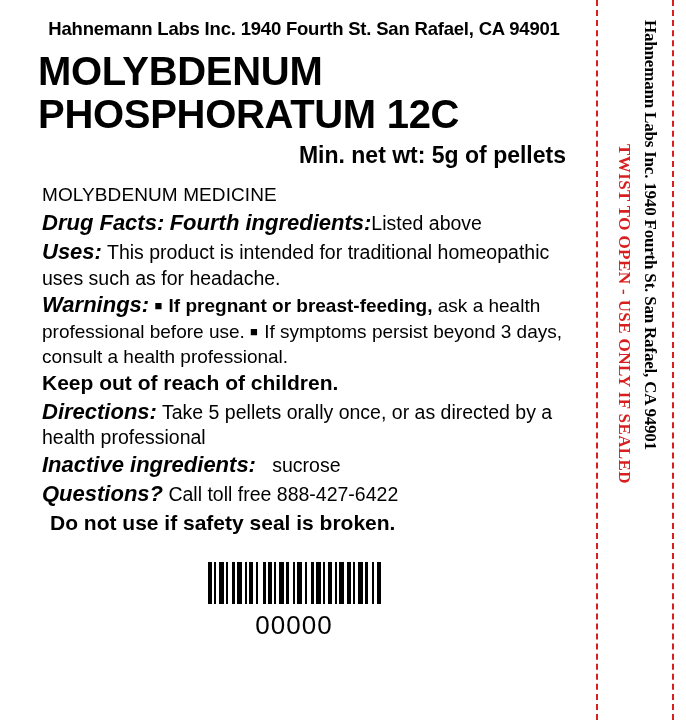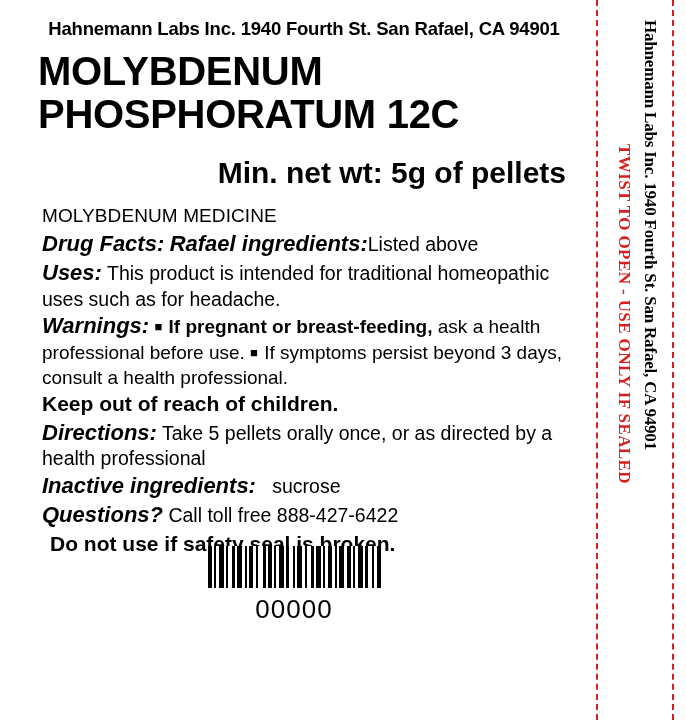--- a/index.html
+++ b/index.html
@@ -45,22 +45,22 @@
   .product-name {
     margin-top: 10px;
     font-size: 40px;
     font-weight: bold;
     line-height: 1.08;
     letter-spacing: -0.3px;
     margin-left: 24px;
   }
 
   .net-wt {
-    margin-top: 20px;
-    font-size: 30px;
+    margin-top: 6px;
+    font-size: 23px;
     font-weight: bold;
     text-align: right;
     padding-right: 22px;
   }
 
   .body-block {
     margin-top: 14px;
     margin-left: 28px;
     width: 540px;
     font-size: 19.5px;
@@ -102,21 +102,21 @@
     font-weight: bold;
     font-size: 21px;
     margin-top: 3px;
     margin-left: 8px;
   }
 
   
   .barcode-wrap {
     position: absolute;
     left: 0;
-    top: 532px;
+    top: 548px;
     width: 588px;
     text-align: center;
   }
   .barcode {
     display: inline-block;
     height: 42px;
     line-height: 0;
     font-size: 0;
     white-space: nowrap;
   }
@@ -180,21 +180,21 @@
     <div class="product-name">MOLYBDENUM PHOSPHORATUM 12C</div>
 
     <div class="net-wt">Min. net wt: 5g of pellets</div>
 
     <div class="body-block">
 
       <div class="hm-line">MOLYBDENUM MEDICINE</div>
 
       <div class="para">
         <span class="hdr">Drug Facts:</span>
-        <span class="hdr">Rafael ingredients:</span><span>Listed above</span>
+        <span class="hdr">Fourth ingredients:</span><span>Listed above</span>
       </div>
 
       <div class="para">
         <span class="hdr">Uses:</span>
         <span>This product is intended for traditional homeopathic uses such as for headache.</span>
       </div>
 
       <div class="para warn-body">
         <span class="hdr">Warnings:</span>
         <span class="sq">■</span>

